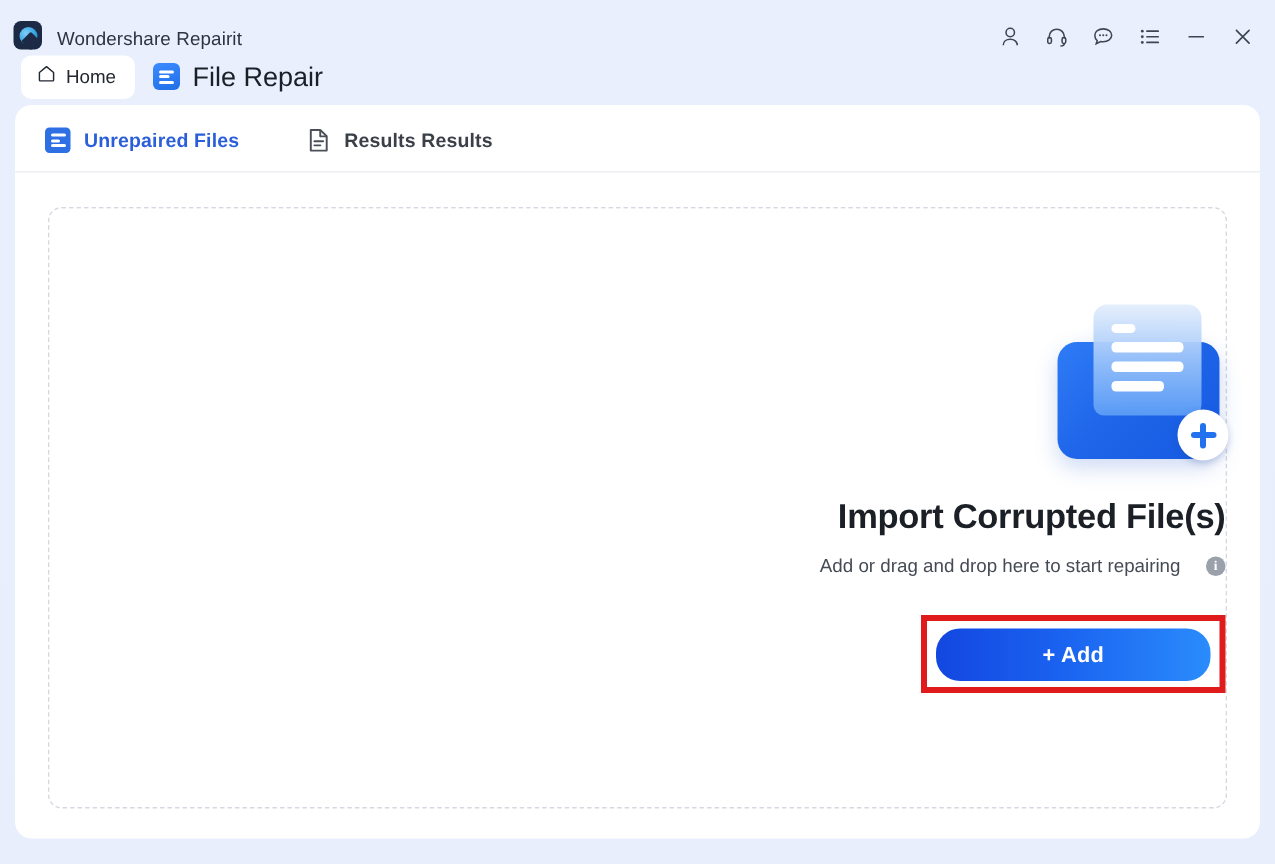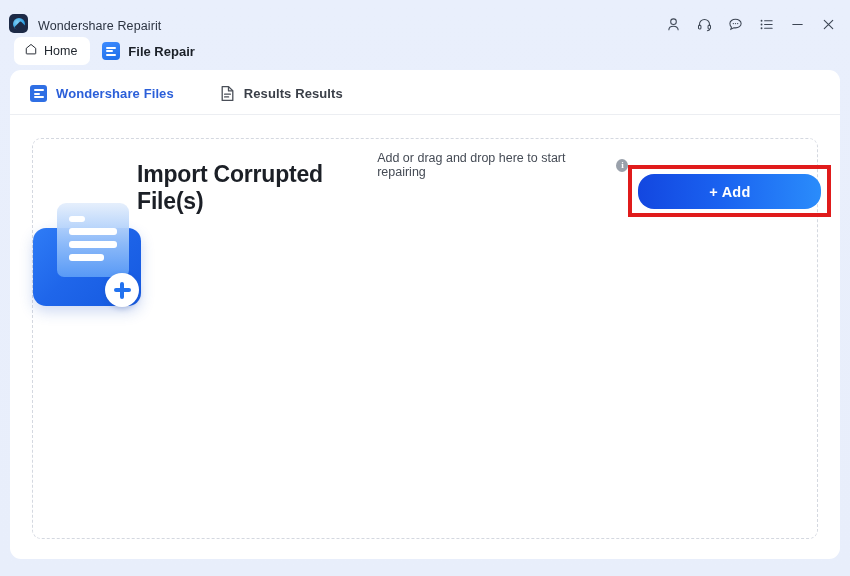--- a/index.html
+++ b/index.html
@@ -124,22 +124,22 @@
   .fr-icon i {
     position: absolute;
     background: #fff;
     border-radius: 1px;
     left: 4px;
   }
   .fr-icon i:nth-child(1) { top: 4.5px;  width: 10px; height: 2px; }
   .fr-icon i:nth-child(2) { top: 8px;    width: 7px;  height: 2px; }
   .fr-icon i:nth-child(3) { top: 11.5px; width: 10px; height: 2px; }
   .file-repair .label {
-    font-size: 13px;
-    font-weight: bold;
+    font-size: 18px;
+    font-weight: normal;
     color: #1b2028;
   }
 
   
   .card {
     position: absolute;
     left: 10px;
     top: 70px;
     width: 830px;
     height: 489px;
@@ -199,21 +199,22 @@
   .dropzone {
     position: absolute;
     left: 22px;
     top: 68px;
     width: 786px;
     height: 401px;
     border: 1.4px dashed #d4d8e0;
     border-radius: 9px;
     box-sizing: border-box;
     display: flex;
-    align-items: flex-start;
+    flex-direction: column;
+    align-items: flex-end;
   }
 
   
   .illus {
     position: relative;
     width: 112px;
     height: 106px;
     margin-top: 64px;
   }
   .illus .glow {
@@ -415,21 +416,21 @@
 
   <div class="card">
 
     <div class="tabs">
       <div class="tab active">
         <span class="tab-icon-unrepaired">
           <i></i>
             <i></i>
             <i></i>
         </span>
-        <span class="label">Wondershare Files</span>
+        <span class="label">Unrepaired Files</span>
       </div>
       <div class="tab inactive">
         <span class="tab-icon-repaired">
           <svg width="15" height="17" viewBox="0 0 15 17" fill="none" stroke="currentColor" stroke-width="1.3">
             <path d="M2.2 1.6h6.3l4.3 4.2v9.6H2.2z" stroke-linejoin="round"></path>
             <path d="M8.5 1.6v4.3h4.3" stroke-linejoin="round"></path>
             <path d="M4.6 9.2h5.8M4.6 11.9h4" stroke-linecap="round"></path>
           </svg>
         </span>
         <span class="label">Results Results</span>

